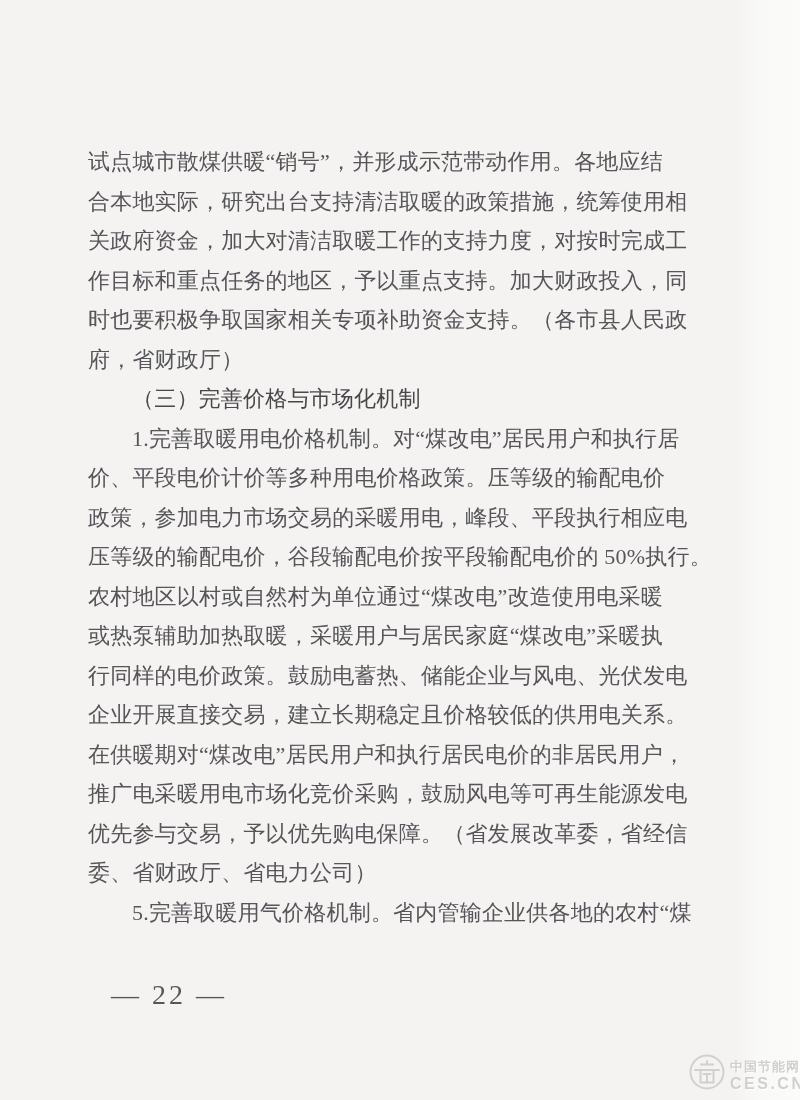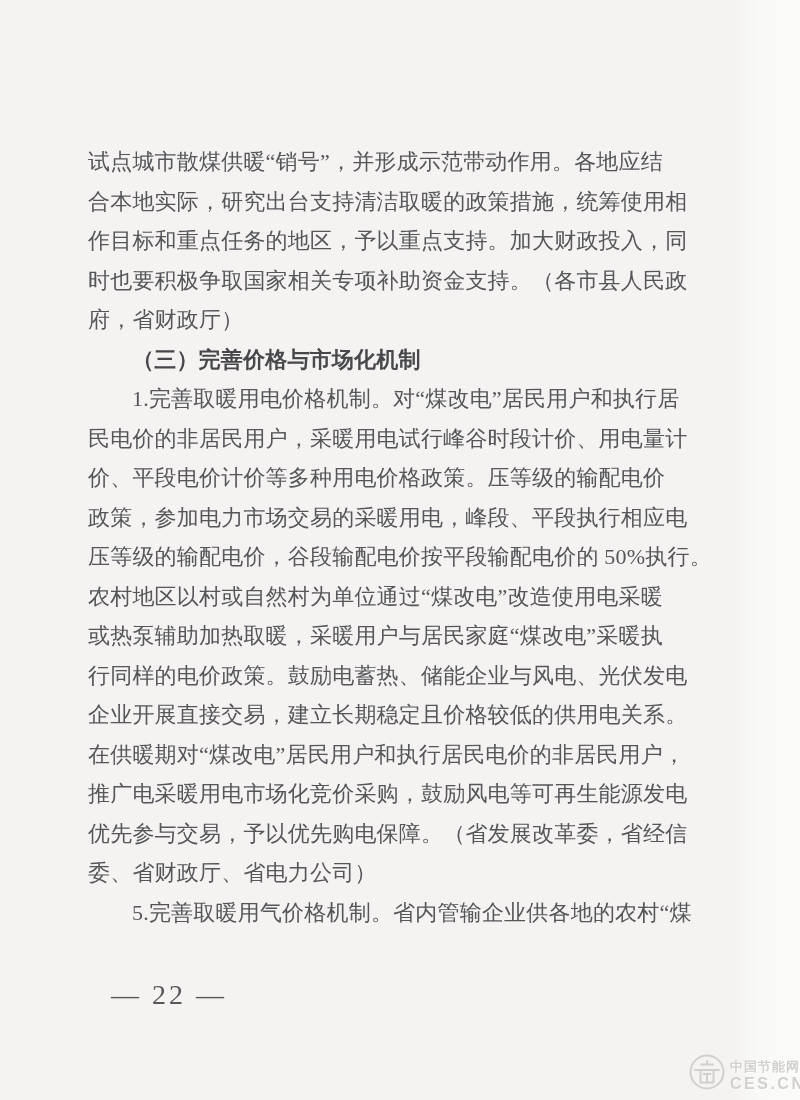--- a/index.html
+++ b/index.html
@@ -29,21 +29,21 @@
     color: #55555a;
     font-size: 22px;
   }
   .line {
     height: 39.5px;
     line-height: 39.5px;
     white-space: nowrap;
     letter-spacing: 0.2px;
   }
   .line.heading {
-    font-weight: bold;
+    font-weight: normal;
     color: #48484c;
   }
   .line.indent {
     padding-left: 44px;
   }
   .page-number {
     position: absolute;
     left: 111px; top: 979px;
     font-size: 28px;
     color: #57575a;
@@ -81,32 +81,32 @@
 <div class="page">
 
   <div class="edge-strip"></div>
 
   <main class="text-block">
 
       <div class="line">试点城市散煤供暖“销号”，并形成示范带动作用。各地应结</div>
 
       <div class="line">合本地实际，研究出台支持清洁取暖的政策措施，统筹使用相</div>
 
+      <div class="line">关政府资金，加大对清洁取暖工作的支持力度，对按时完成工</div>
 
       <div class="line">作目标和重点任务的地区，予以重点支持。加大财政投入，同</div>
 
       <div class="line">时也要积极争取国家相关专项补助资金支持。（各市县人民政</div>
 
       <div class="line">府，省财政厅）</div>
 
       <div class="line heading indent">（三）完善价格与市场化机制</div>
 
       <div class="line indent">1.完善取暖用电价格机制。对“煤改电”居民用户和执行居</div>
 
-      <div class="line">民电价的非居民用户，采暖用电试行峰谷时段计价、用电量计</div>
 
       <div class="line">价、平段电价计价等多种用电价格政策。压等级的输配电价</div>
 
       <div class="line">政策，参加电力市场交易的采暖用电，峰段、平段执行相应电</div>
 
       <div class="line">压等级的输配电价，谷段输配电价按平段输配电价的 50%执行。</div>
 
       <div class="line">农村地区以村或自然村为单位通过“煤改电”改造使用电采暖</div>
 
       <div class="line">或热泵辅助加热取暖，采暖用户与居民家庭“煤改电”采暖执</div>

